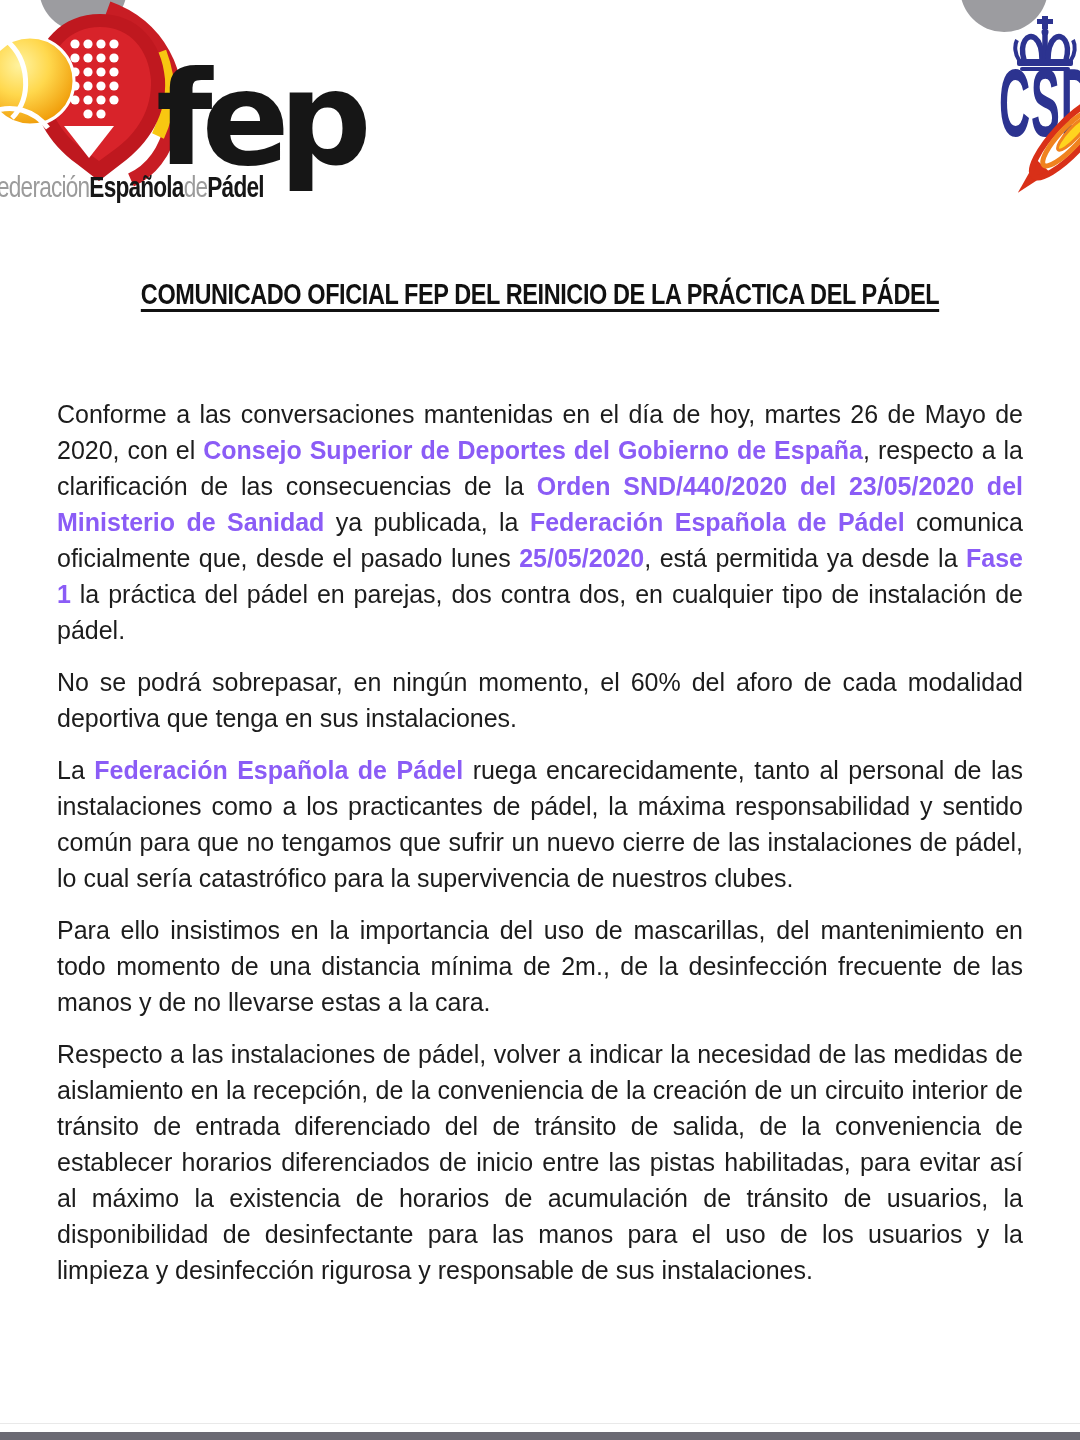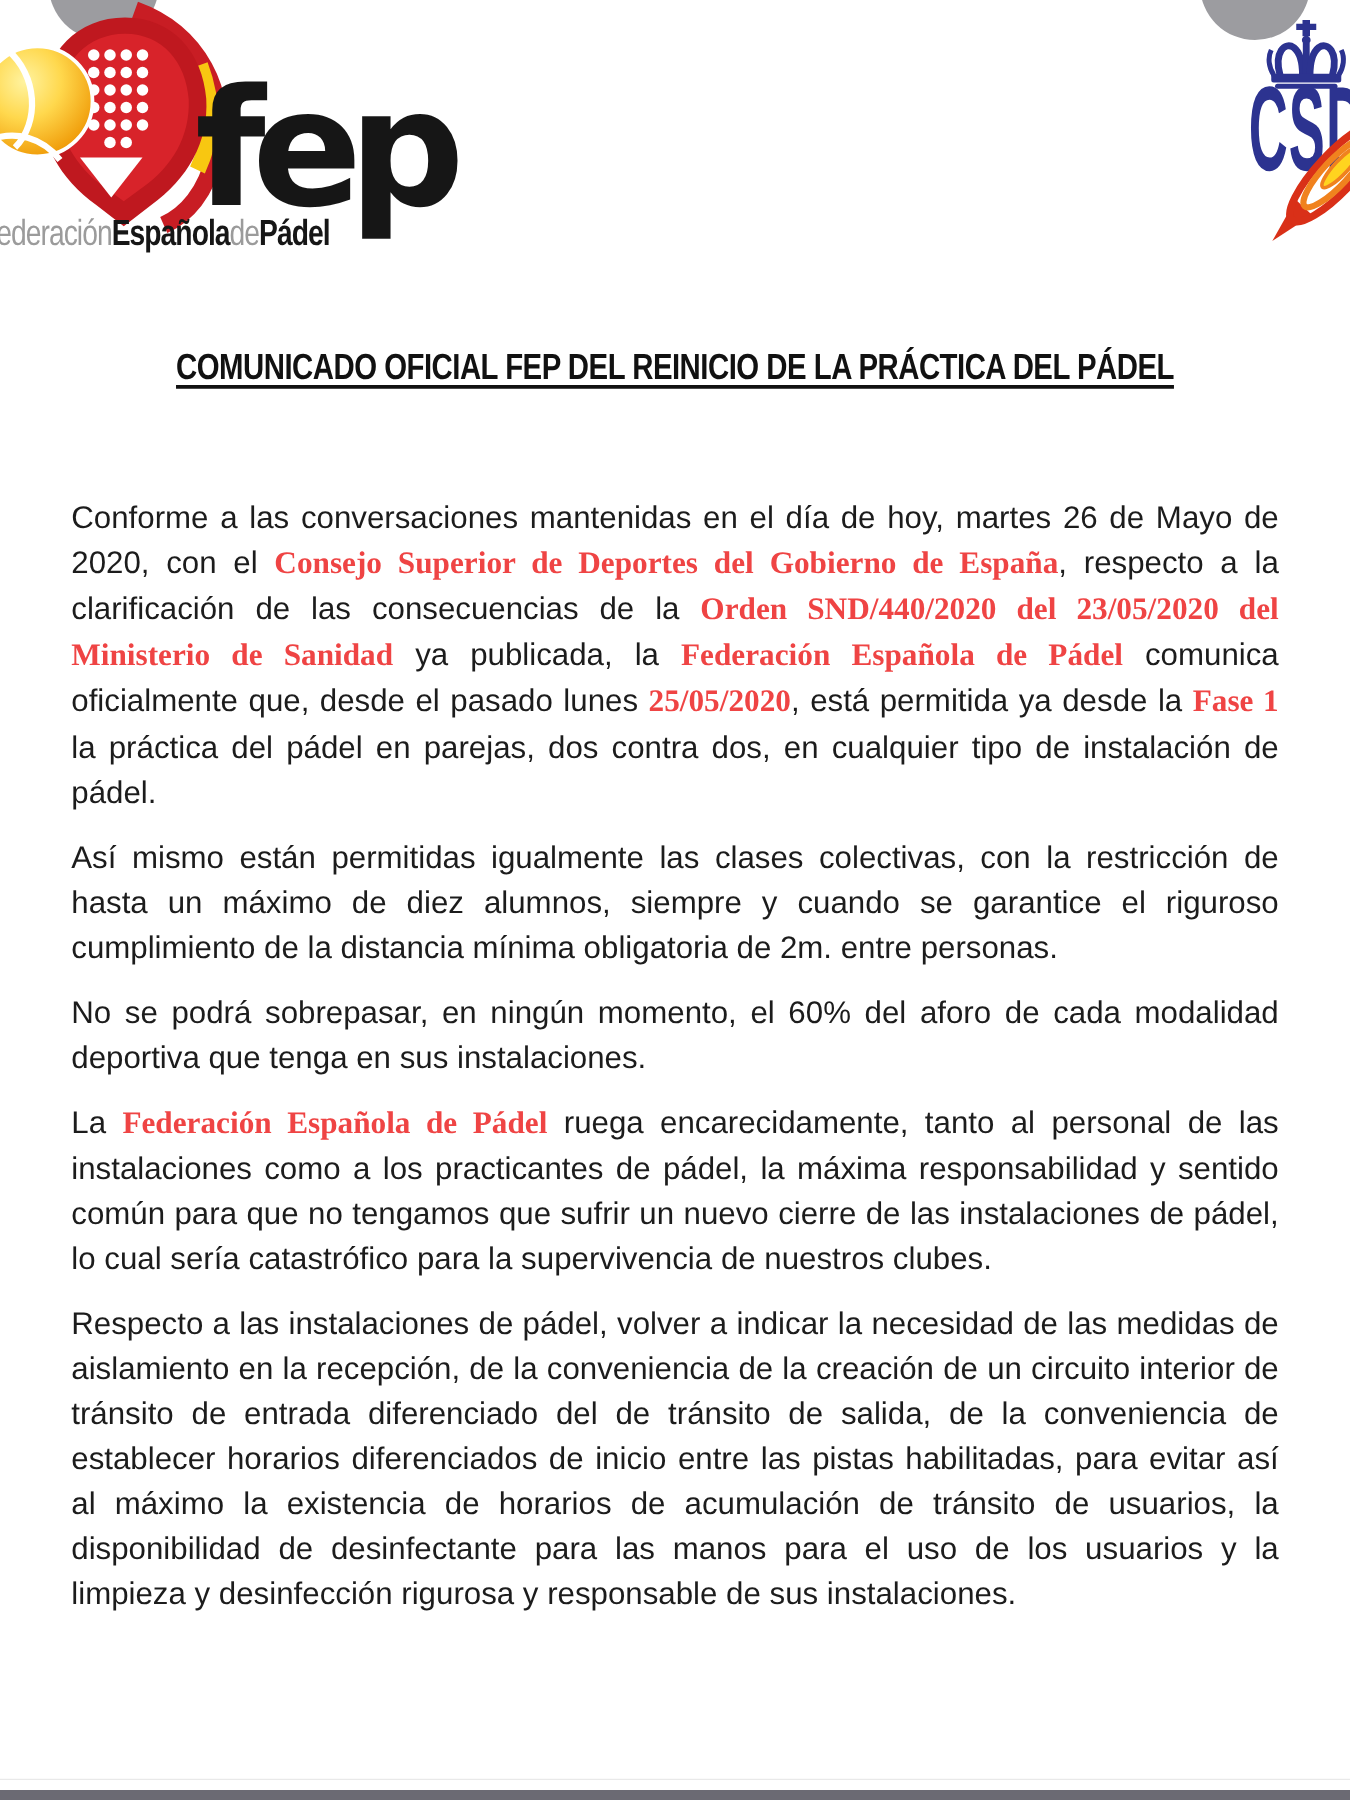--- a/index.html
+++ b/index.html
@@ -39,21 +39,21 @@
   
   .doc-body{
     position:absolute;left:57px;right:57px;top:396px;
     color:#1c1c1c;
   }
   .doc-body p{
     margin:0 0 16px 0;
     font-size:25px;line-height:36px;
     text-align:justify;text-justify:inter-word;
   }
-  .doc-body strong{font-weight:bold;color:#ef4444;font-family:Liberation Serif, serif;}
+  .doc-body strong{font-weight:bold;color:#8b5cf6;}
 
   
   .bottom-divider{position:absolute;left:0;right:0;top:1423px;height:1px;background:#e9e9e9;}
   .bottom-bar{position:absolute;left:0;right:0;bottom:0;height:8px;background:#6b6a73;}
 </style>
 </head>
 <body>
 
 <div class="page">
 
@@ -139,22 +139,22 @@
         </g>
       </svg>
     </div>
 
   </header>
 
   <h1 class="doc-title">COMUNICADO OFICIAL FEP DEL REINICIO DE LA PRÁCTICA DEL PÁDEL</h1>
 
   <main class="doc-body" id="doc-body">
       <p><span>Conforme a las conversaciones mantenidas en el día de hoy, martes 26 de Mayo de 2020, con el </span><strong>Consejo Superior de Deportes del Gobierno de España</strong><span>, respecto a la clarificación de las consecuencias de la </span><strong>Orden SND/440/2020 del 23/05/2020 del Ministerio de Sanidad</strong><span> ya publicada, la </span><strong>Federación Española de Pádel</strong><span> comunica oficialmente que, desde el pasado lunes </span><strong>25/05/2020</strong><span>, está permitida ya desde la </span><strong>Fase 1</strong><span> la práctica del pádel en parejas, dos contra dos, en cualquier tipo de instalación de pádel.</span></p>
-      <p><span>Así mismo están permitidas igualmente las clases colectivas, con la restricción de hasta un máximo de diez alumnos, siempre y cuando se garantice el riguroso cumplimiento de la distancia mínima obligatoria de 2m. entre personas.</span></p>
       <p><span>No se podrá sobrepasar, en ningún momento, el 60% del aforo de cada modalidad deportiva que tenga en sus instalaciones.</span></p>
       <p><span>La </span><strong>Federación Española de Pádel</strong><span> ruega encarecidamente, tanto al personal de las instalaciones como a los practicantes de pádel, la máxima responsabilidad y sentido común para que no tengamos que sufrir un nuevo cierre de las instalaciones de pádel, lo cual sería catastrófico para la supervivencia de nuestros clubes.</span></p>
+      <p><span>Para ello insistimos en la importancia del uso de mascarillas, del mantenimiento en todo momento de una distancia mínima de 2m., de la desinfección frecuente de las manos y de no llevarse estas a la cara.</span></p>
       <p><span>Respecto a las instalaciones de pádel, volver a indicar la necesidad de las medidas de aislamiento en la recepción, de la conveniencia de la creación de un circuito interior de tránsito de entrada diferenciado del de tránsito de salida, de la conveniencia de establecer horarios diferenciados de inicio entre las pistas habilitadas, para evitar así al máximo la existencia de horarios de acumulación de tránsito de usuarios, la disponibilidad de desinfectante para las manos para el uso de los usuarios y la limpieza y desinfección rigurosa y responsable de sus instalaciones.</span></p>
     </main>
 
   <div class="bottom-divider"></div>
   <div class="bottom-bar"></div>
 
 </div>
 
 </body></html>

